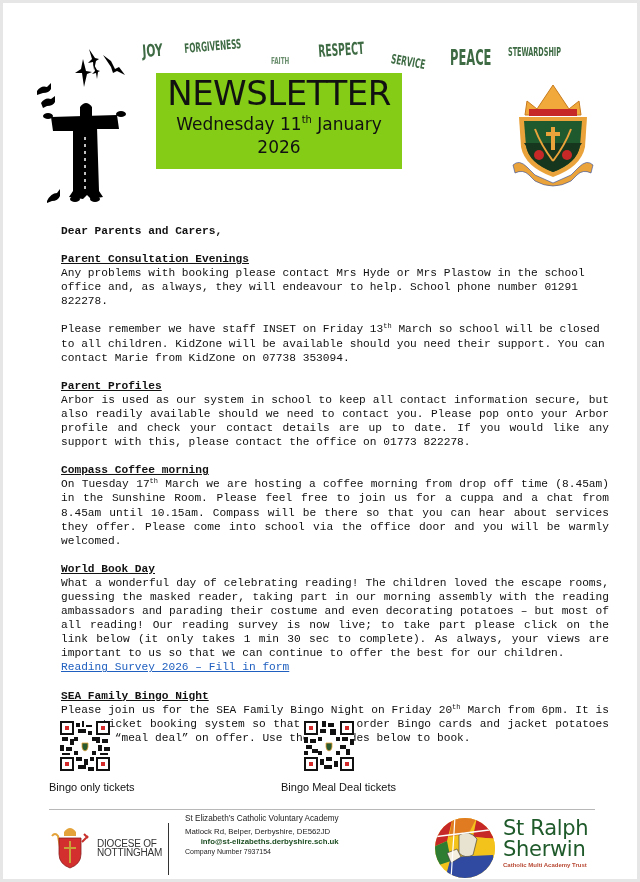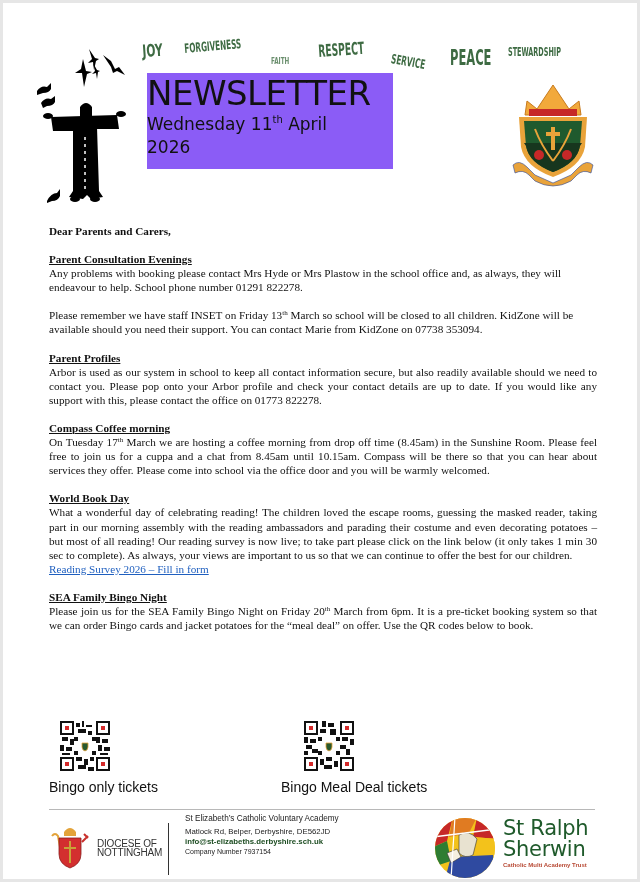--- a/index.html
+++ b/index.html
@@ -11,69 +11,69 @@
       position: absolute; left: 3px; top: 3px; width: 634px; height: 876px;
       background: #ffffff;
     }
     
     .values-word {
       position: absolute; color: #3e6b43; font-family: "DejaVu Sans", sans-serif;
       font-weight: bold; letter-spacing: 0px; white-space: nowrap; transform-origin: left bottom;
       font-stretch: condensed;
     }
     .title-box {
-      position: absolute; left: 144px; top: 70px; width: 246px; height: 96px;
-      background: #8b5cf6; 
+      position: absolute; left: 153px; top: 70px; width: 246px; height: 96px;
+      background: #84cc16; text-align: center;
     }
     .title-main {
       display: block; font-family: "DejaVu Sans", sans-serif; font-weight: normal;
       font-size: 34px; letter-spacing: -0.5px; line-height: 40px; margin-top: 0px; color: #111;
     }
     .title-date {
       display: block; font-family: "DejaVu Sans", sans-serif; font-size: 17px;
       line-height: 23px; color: #111;
     }
     .title-date sup { font-size: 10px; vertical-align: 7px; line-height: 0; }
 
     .francis { position: absolute; left: 28px; top: 38px; width: 104px; height: 166px; }
     .crest { position: absolute; left: 508px; top: 80px; width: 84px; height: 106px; }
 
     
     .content {
-      position: absolute; left: 46px; top: 221px; width: 548px;
-      font-family: Liberation Serif, serif; font-size: 11.2px; line-height: 14.1px; color: #111;
+      position: absolute; left: 58px; top: 221px; width: 548px;
+      font-family: Liberation Mono, monospace; font-size: 11.2px; line-height: 14.1px; color: #111;
     }
     .greeting { font-weight: bold; margin: 0 0 14px 0; }
     .section { margin: 0 0 14px 0; }
     .section h3 {
       margin: 0; font-size: 11.2px; font-weight: bold; text-decoration: underline; line-height: 14.1px;
     }
     .section p { margin: 0; }
     .justify { text-align: justify; text-align-last: left; }
     .content sup { font-size: 7px; vertical-align: 4px; line-height: 0; }
     .link { color: #1f5fbf; text-decoration: underline; cursor: pointer; display: inline-block; }
 
     .qr-row { position: absolute; left: 46px; top: 718px; width: 548px; height: 76px; }
     .qr-item { position: absolute; top: 0; }
     .qr {
       width: 50px; height: 50px; position: relative; margin-left: 11px;
     }
-    .qr-caption { font-size: 14px; line-height: 14px; margin-top: 5px; white-space: nowrap; }
+    .qr-caption { font-size: 11px; line-height: 14px; margin-top: 5px; white-space: nowrap; }
 
     
     .footer-rule { position: absolute; left: 46px; top: 806px; width: 546px; height: 1px; background: #b8b8b8; }
     .diocese-logo { position: absolute; left: 47px; top: 823px; width: 40px; height: 44px; }
     .diocese-text {
       position: absolute; left: 94px; top: 836px; font-size: 10px; line-height: 9px; color: #333;
       font-family: "Liberation Sans", sans-serif; letter-spacing: -0.2px;
     }
     .footer-divider { position: absolute; left: 165px; top: 820px; width: 1px; height: 52px; background: #333; }
     .school-info { position: absolute; left: 182px; top: 800px; font-size: 7.8px; line-height: 10px; color: #222; margin-top: 11px; }
     .school-info .name { font-size: 8.2px; margin-bottom: 3px; display: block; }
-    .school-info .email { color: #1d4d22; font-weight: bold; display: block; }
+    .school-info .email { color: #1d4d22; font-weight: bold; display: block; text-align: right; }
     .srs-logo { position: absolute; left: 430px; top: 814px; width: 64px; height: 62px; }
     .srs-text { position: absolute; left: 500px; top: 815px; }
     .srs-name { font-family: "DejaVu Sans", sans-serif; color: #1f5a2b; font-size: 21px; line-height: 21px; letter-spacing: -0.3px; }
     .srs-sub { color: #b84a35; font-size: 6px; font-weight: bold; margin-top: 2px; white-space: nowrap; }
   </style>
 </head>
 <body>
 
 <div class="page">
 
@@ -108,21 +108,21 @@
       <path d="M42 86 L66 86 L68 150 L72 156 L60 158 L56 154 L52 158 L38 156 L42 150 z"></path>
 
       <ellipse cx="44" cy="158" rx="5" ry="3"></ellipse>
       <ellipse cx="64" cy="158" rx="5" ry="3"></ellipse>
     </g>
     <path d="M54 96 L54 148" stroke="#fff" stroke-width="1.5" stroke-dasharray="3 4" fill="none"></path>
   </svg>
 
   <div class="title-box">
     <span class="title-main">NEWSLETTER</span>
-    <span class="title-date"><span>Wednesday 11</span><sup>th</sup><span> April</span></span>
+    <span class="title-date"><span>Wednesday 11</span><sup>th</sup><span> January</span></span>
     <span class="title-date">2026</span>
   </div>
 
   <svg class="crest" viewBox="0 0 84 106">
 
     <path d="M14 32 L16 18 L26 26 L34 14 L42 2 L50 14 L58 26 L68 18 L70 32 z" fill="#f2a93b" stroke="#c77a1e" stroke-width="1"></path>
     <rect x="18" y="26" width="48" height="7" fill="#c62828"></rect>
 
     <path d="M8 34 L76 34 L74 64 Q70 84 42 94 Q14 84 10 64 z" fill="#e9a33a"></path>
     <path d="M13 38 L71 38 L69 63 Q66 80 42 89 Q18 80 15 63 z" fill="#1f5a2e"></path>

